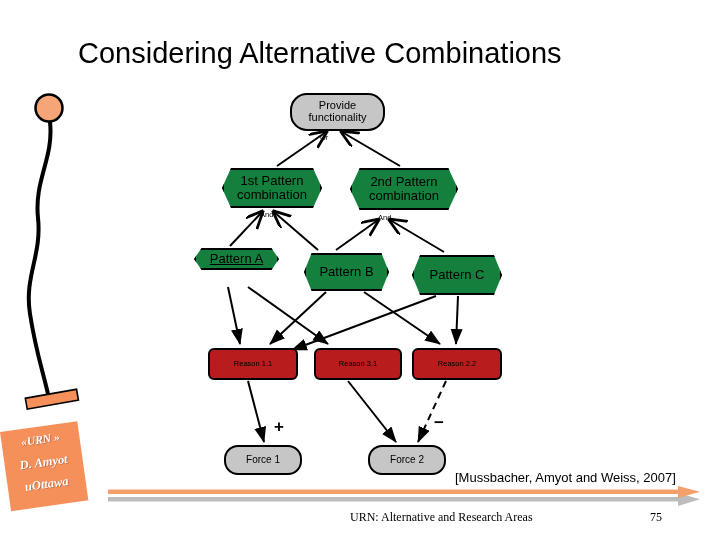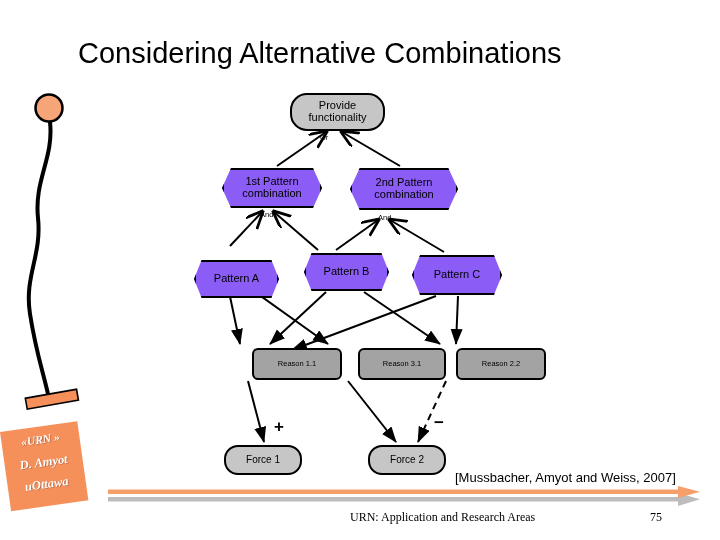--- a/index.html
+++ b/index.html
@@ -26,31 +26,30 @@
   .node{position:absolute;box-sizing:border-box;display:flex;align-items:center;
         justify-content:center;text-align:center;color:#000;}
   .node span{display:block;line-height:1.05;}
 
   
   .n-soft{
     background:#c6c6c6;border:2.5px solid #000;border-radius:17px;
     font-size:11px;
   }
   .n-belief{
-    background:#a3a3a3;border:2.5px solid #000;border-radius:6px;
+    background:#b91c1c;border:2.5px solid #000;border-radius:6px;
     font-size:7.5px;
-    margin-left:44px;
   }
   .n-force{
     background:#c6c6c6;border:2.5px solid #000;border-radius:14px;
     font-size:10px;
   }
   
   .n-task{
-    background:#8b5cf6;border:2.5px solid #000;font-size:11px;
+    background:#15803d;border:2.5px solid #000;font-size:13px;
     clip-path:polygon(0% 50%, 9% 0%, 91% 0%, 100% 50%, 91% 100%, 9% 100%);
   }
 
   .edge-label{
     position:absolute;font-size:7.5px;color:#000;
     font-family:"Liberation Sans",sans-serif;white-space:nowrap;
   }
   .contrib-sign{
     position:absolute;font-size:17px;font-weight:bold;color:#000;
     font-family:"Liberation Sans",sans-serif;line-height:1;
@@ -157,21 +156,21 @@
     <div class="node n-task" style="left:72px;top:88px;width:100px;height:40px;">
       <span style="white-space:pre-line;">1st Pattern
 combination</span>
     </div>
 
     <div class="node n-task" style="left:200px;top:88px;width:108px;height:42px;">
       <span style="white-space:pre-line;">2nd Pattern
 combination</span>
     </div>
 
-    <div class="node n-task" style="left:44px;top:180px;width:85px;height:38px;">
+    <div class="node n-task" style="left:44px;top:168px;width:85px;height:22px;text-decoration:underline;">
       <span>Pattern A</span>
     </div>
 
     <div class="node n-task" style="left:154px;top:173px;width:85px;height:38px;">
       <span>Pattern B</span>
     </div>
 
     <div class="node n-task" style="left:262px;top:175px;width:90px;height:40px;">
       <span>Pattern C</span>
     </div>
@@ -212,21 +211,21 @@
         <rect x="0" y="11" width="572" height="4.5" fill="#bdbdbd"></rect>
         <path d="M570,7 L592,13.2 L570,20 z" fill="#bdbdbd"></path>
       </g>
       <g>
         <rect x="0" y="3.5" width="572" height="4.5" fill="#f5a06a"></rect>
         <path d="M570,0 L592,5.8 L570,12 z" fill="#f5a06a"></path>
       </g>
     </svg>
   </div>
 
-  <div id="footer-text">URN: Application and Research Areas</div>
+  <div id="footer-text">URN: Alternative and Research Areas</div>
   <div id="page-number">75</div>
 
   <div id="urn-banner">
     <div class="bl bl1">«URN »</div>
     <div class="bl bl2">D. Amyot</div>
     <div class="bl bl3">uOttawa</div>
   </div>
 
 </div>
 

